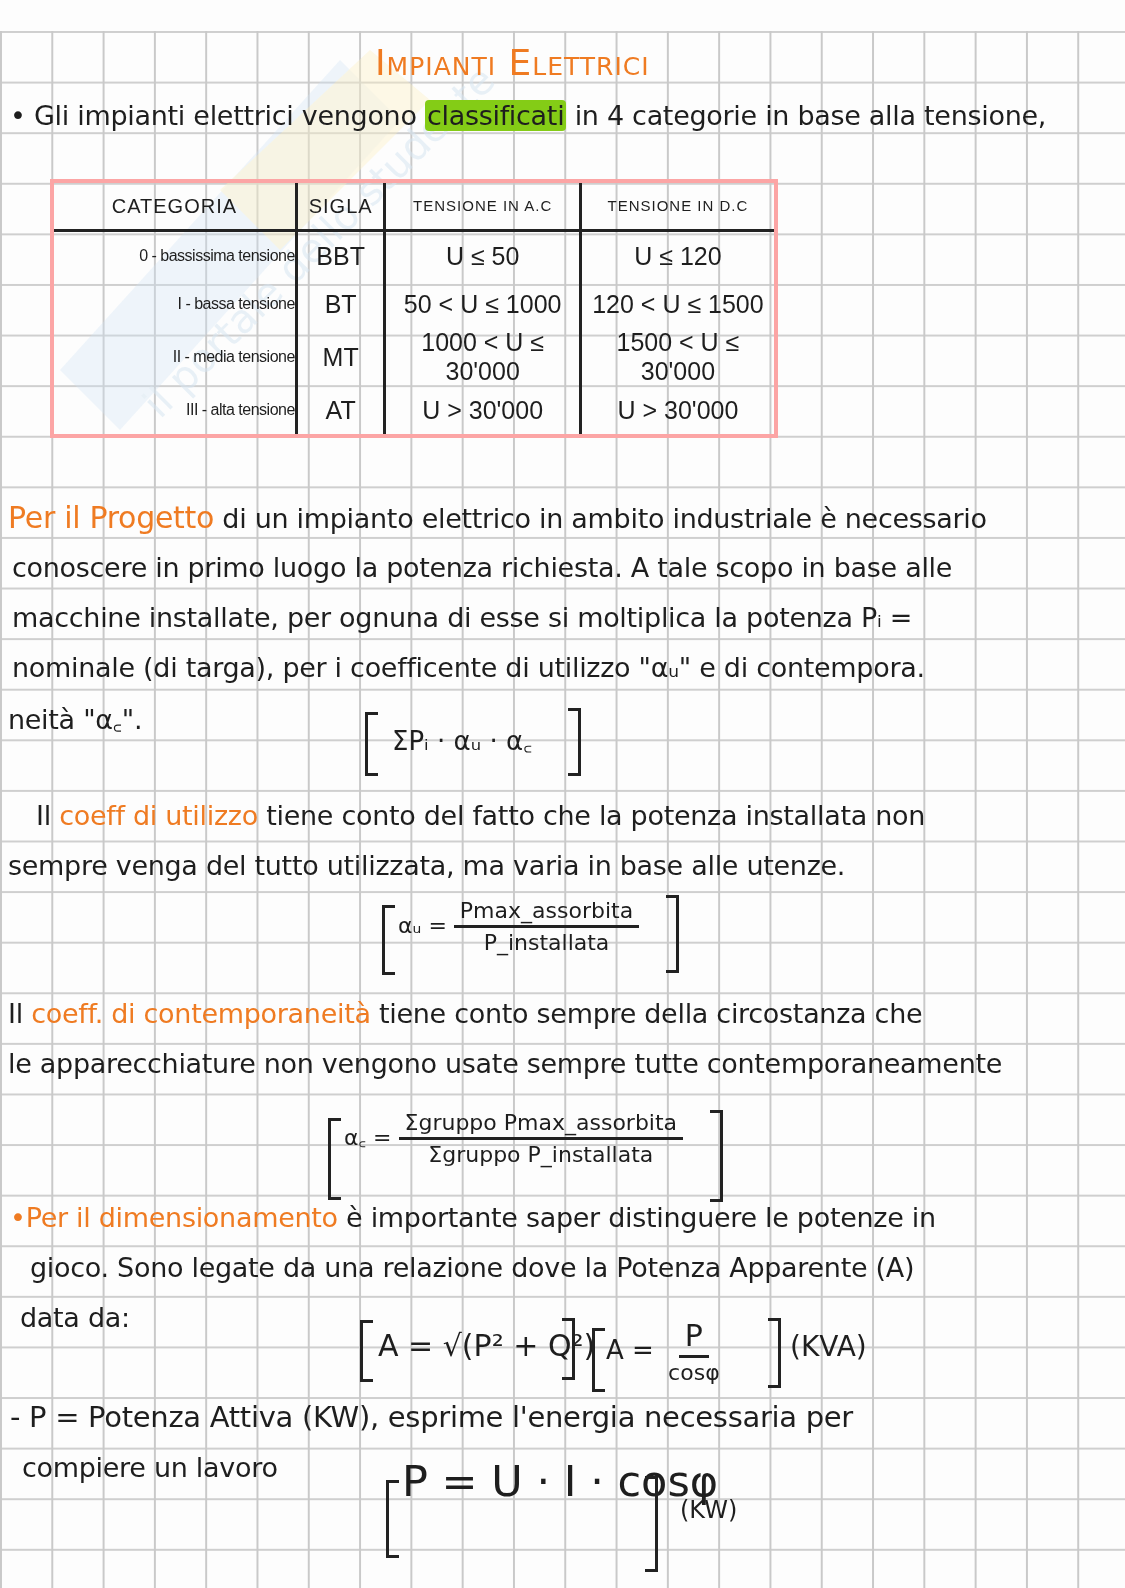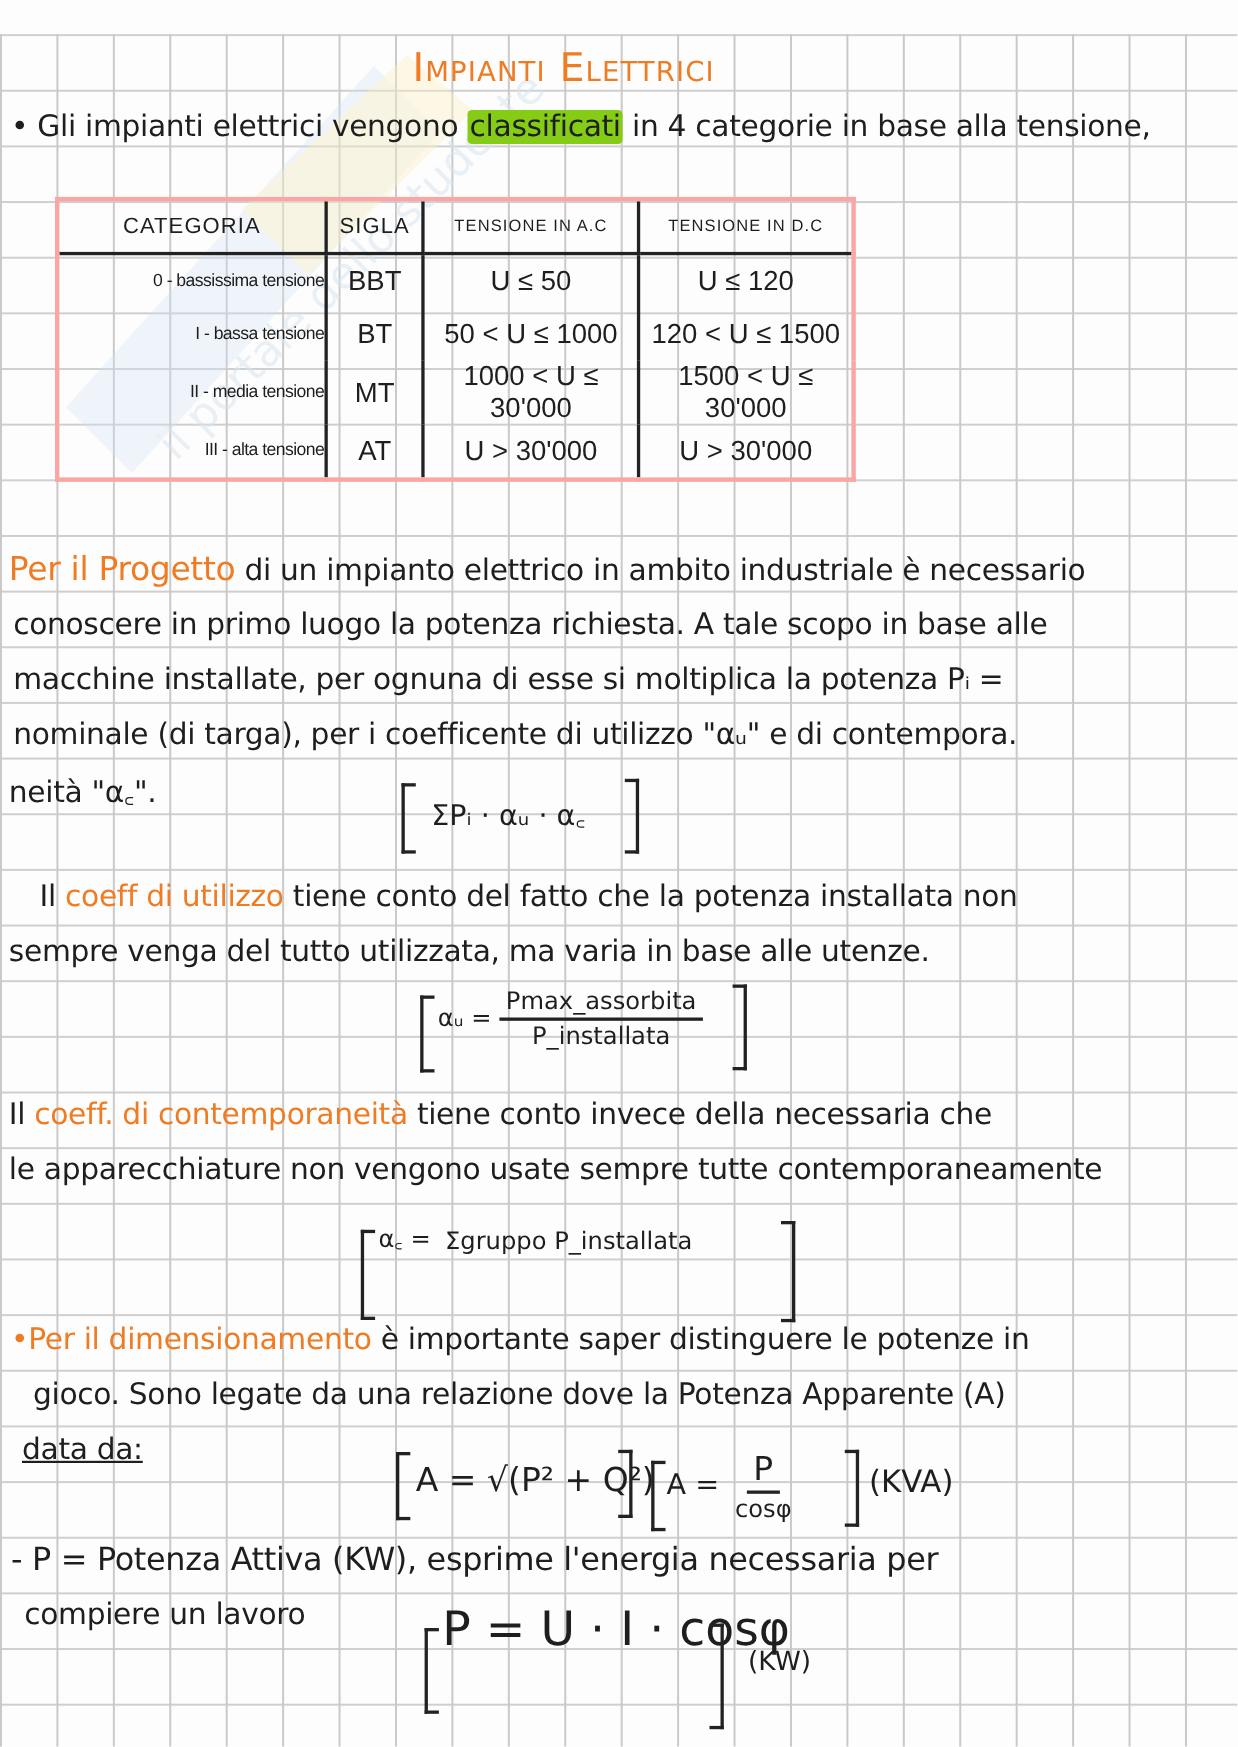--- a/index.html
+++ b/index.html
@@ -133,37 +133,38 @@
 <div class="abs formula" style="left:398px; top:898px; font-size:22px;">
   <span>αᵤ =</span>
   <span class="frac">
     <span class="num">Pmax_assorbita</span>
     <span class="den">P_installata</span>
   </span>
 </div>
 <div class="bracket r" style="left:666px; top:895px; height:72px;"></div>
 
 <div class="abs line hand" style="left:8px; top:998px;">
-  <span>Il </span><span class="orange">coeff. di contemporaneità</span><span> tiene conto invece della necessaria che</span>
+  <span>Il </span><span class="orange">coeff. di contemporaneità</span><span> tiene conto sempre della circostanza che</span>
 </div>
 <div class="abs line hand" style="left:8px; top:1048px;">le apparecchiature non vengono usate sempre tutte contemporaneamente</div>
 <div class="bracket" style="left:328px; top:1118px; height:76px;"></div>
 <div class="abs formula" style="left:344px; top:1110px; font-size:22px;">
   <span>α꜀ =</span>
   <span class="frac">
+    <span class="num">Σgruppo Pmax_assorbita</span>
     <span class="den">Σgruppo P_installata</span>
   </span>
 </div>
 <div class="bracket r" style="left:710px; top:1110px; height:86px;"></div>
 
 <div class="abs line hand" style="left:10px; top:1202px;">
   <span class="orange">•</span><span class="orange">Per il dimensionamento</span><span> è importante saper distinguere le potenze in</span>
 </div>
 <div class="abs line hand" style="left:30px; top:1252px;">gioco. Sono legate da una relazione dove la Potenza Apparente (A)</div>
-<div class="abs line hand" style="left:20px; top:1302px;text-decoration:underline;">data da:</div>
+<div class="abs line hand" style="left:20px; top:1302px;">data da:</div>
 
 <div class="bracket" style="left:360px; top:1320px; height:56px;"></div>
 <div class="abs formula" style="left:378px; top:1328px; font-size:30px;">A = √(P² + Q²)</div>
 <div class="bracket r" style="left:562px; top:1318px; height:56px;"></div>
 
 <div class="bracket" style="left:592px; top:1328px; height:58px;"></div>
 <div class="abs formula" style="left:606px; top:1318px; font-size:26px;">
   <span>A =</span>
   <span class="frac">
     <span class="num" style="font-size:30px;">P</span>

